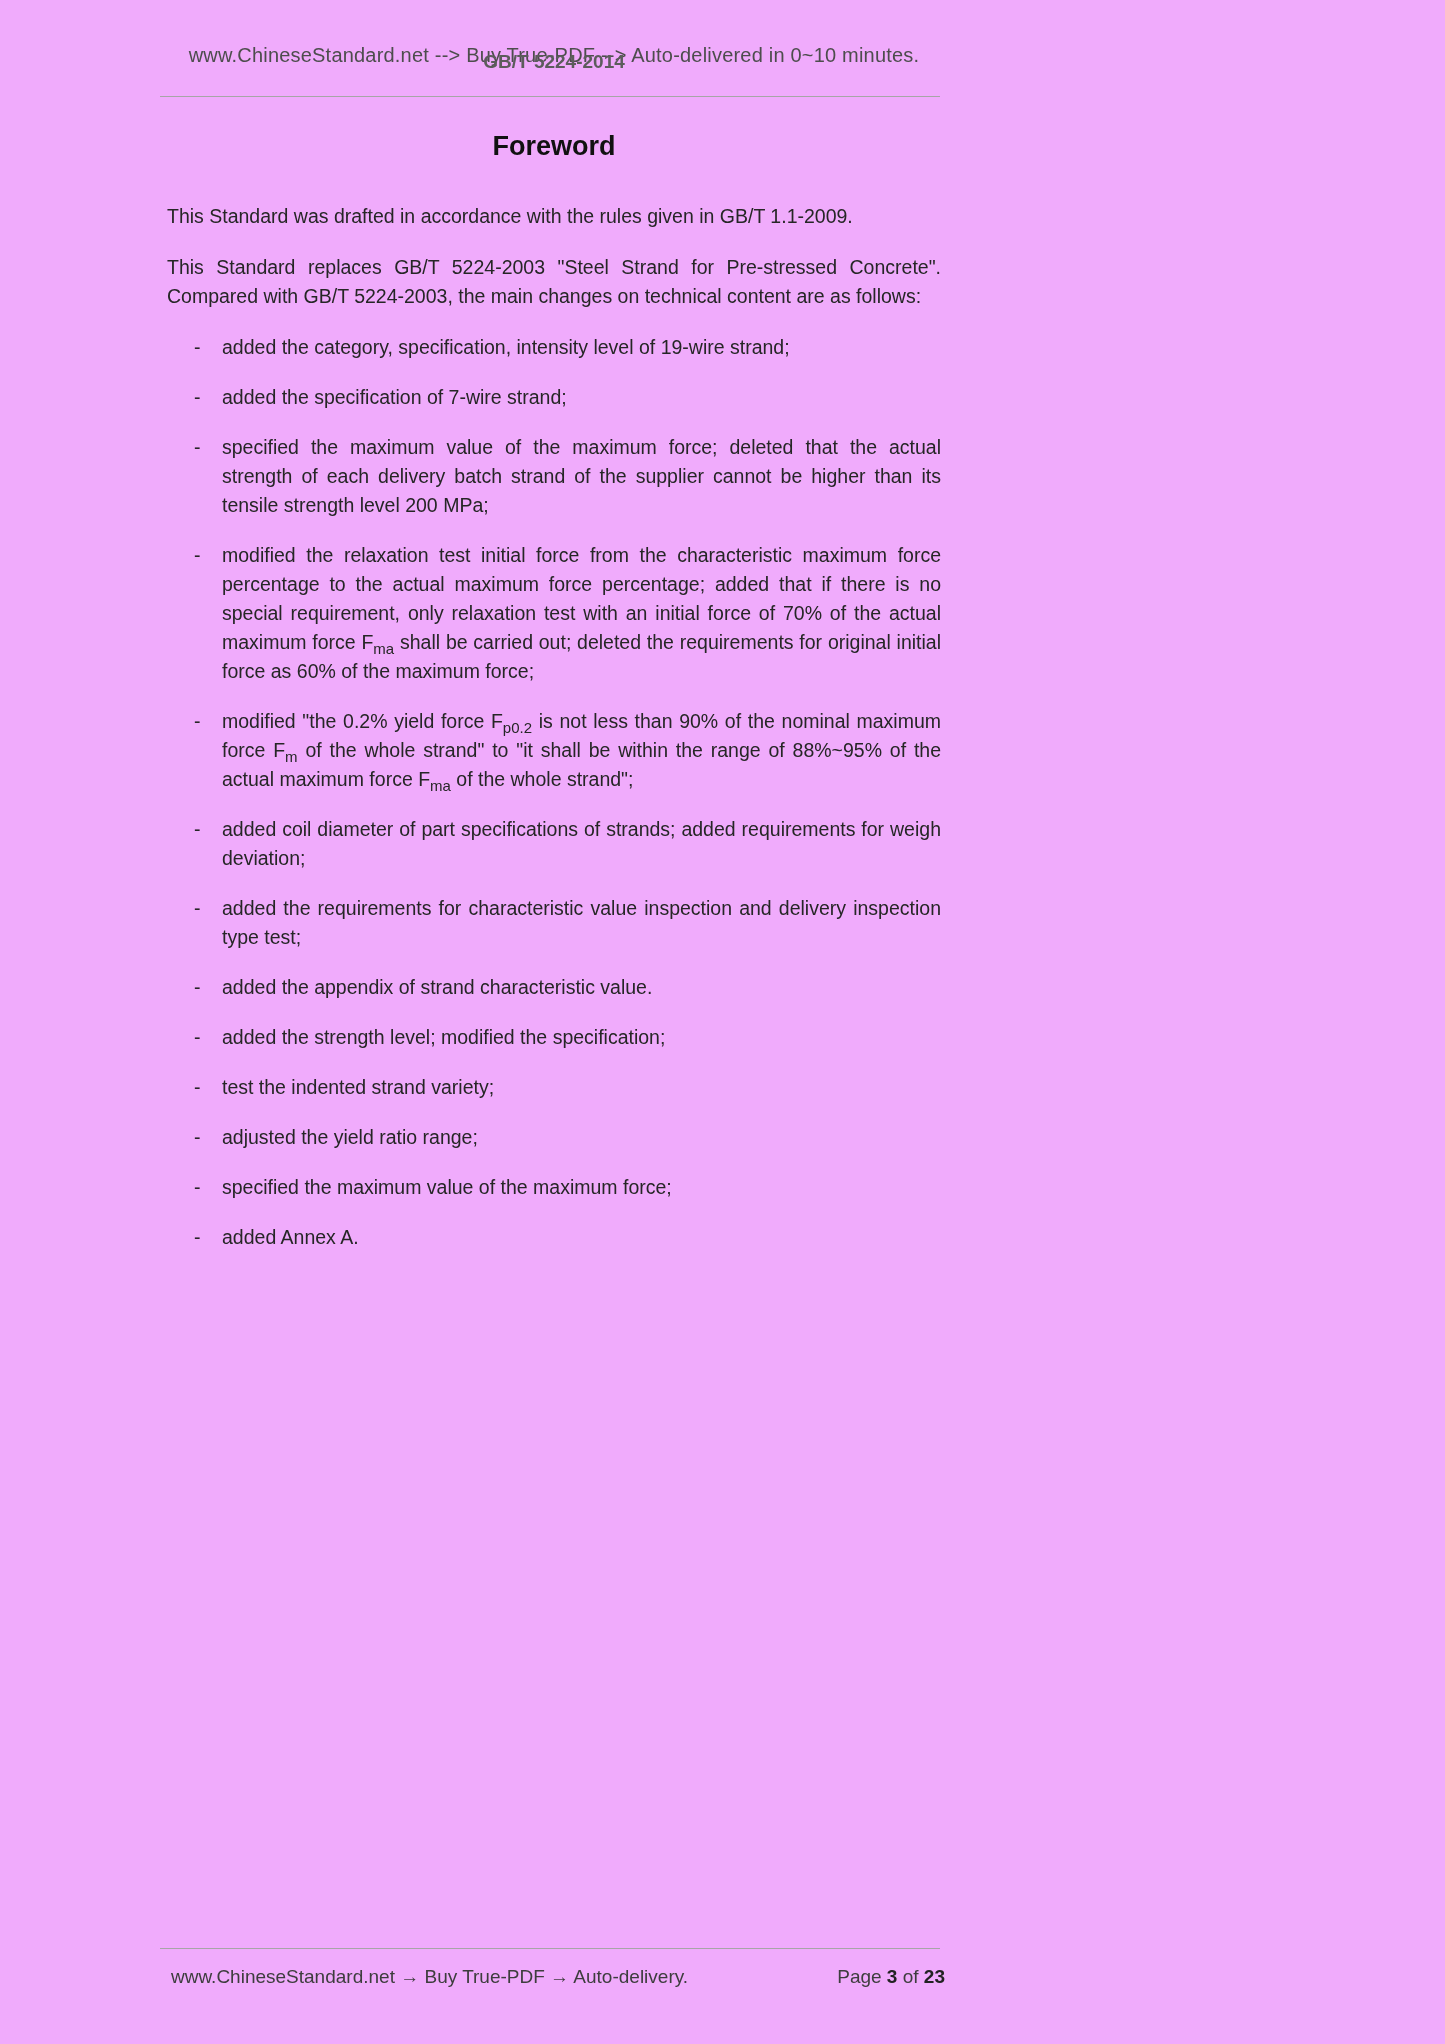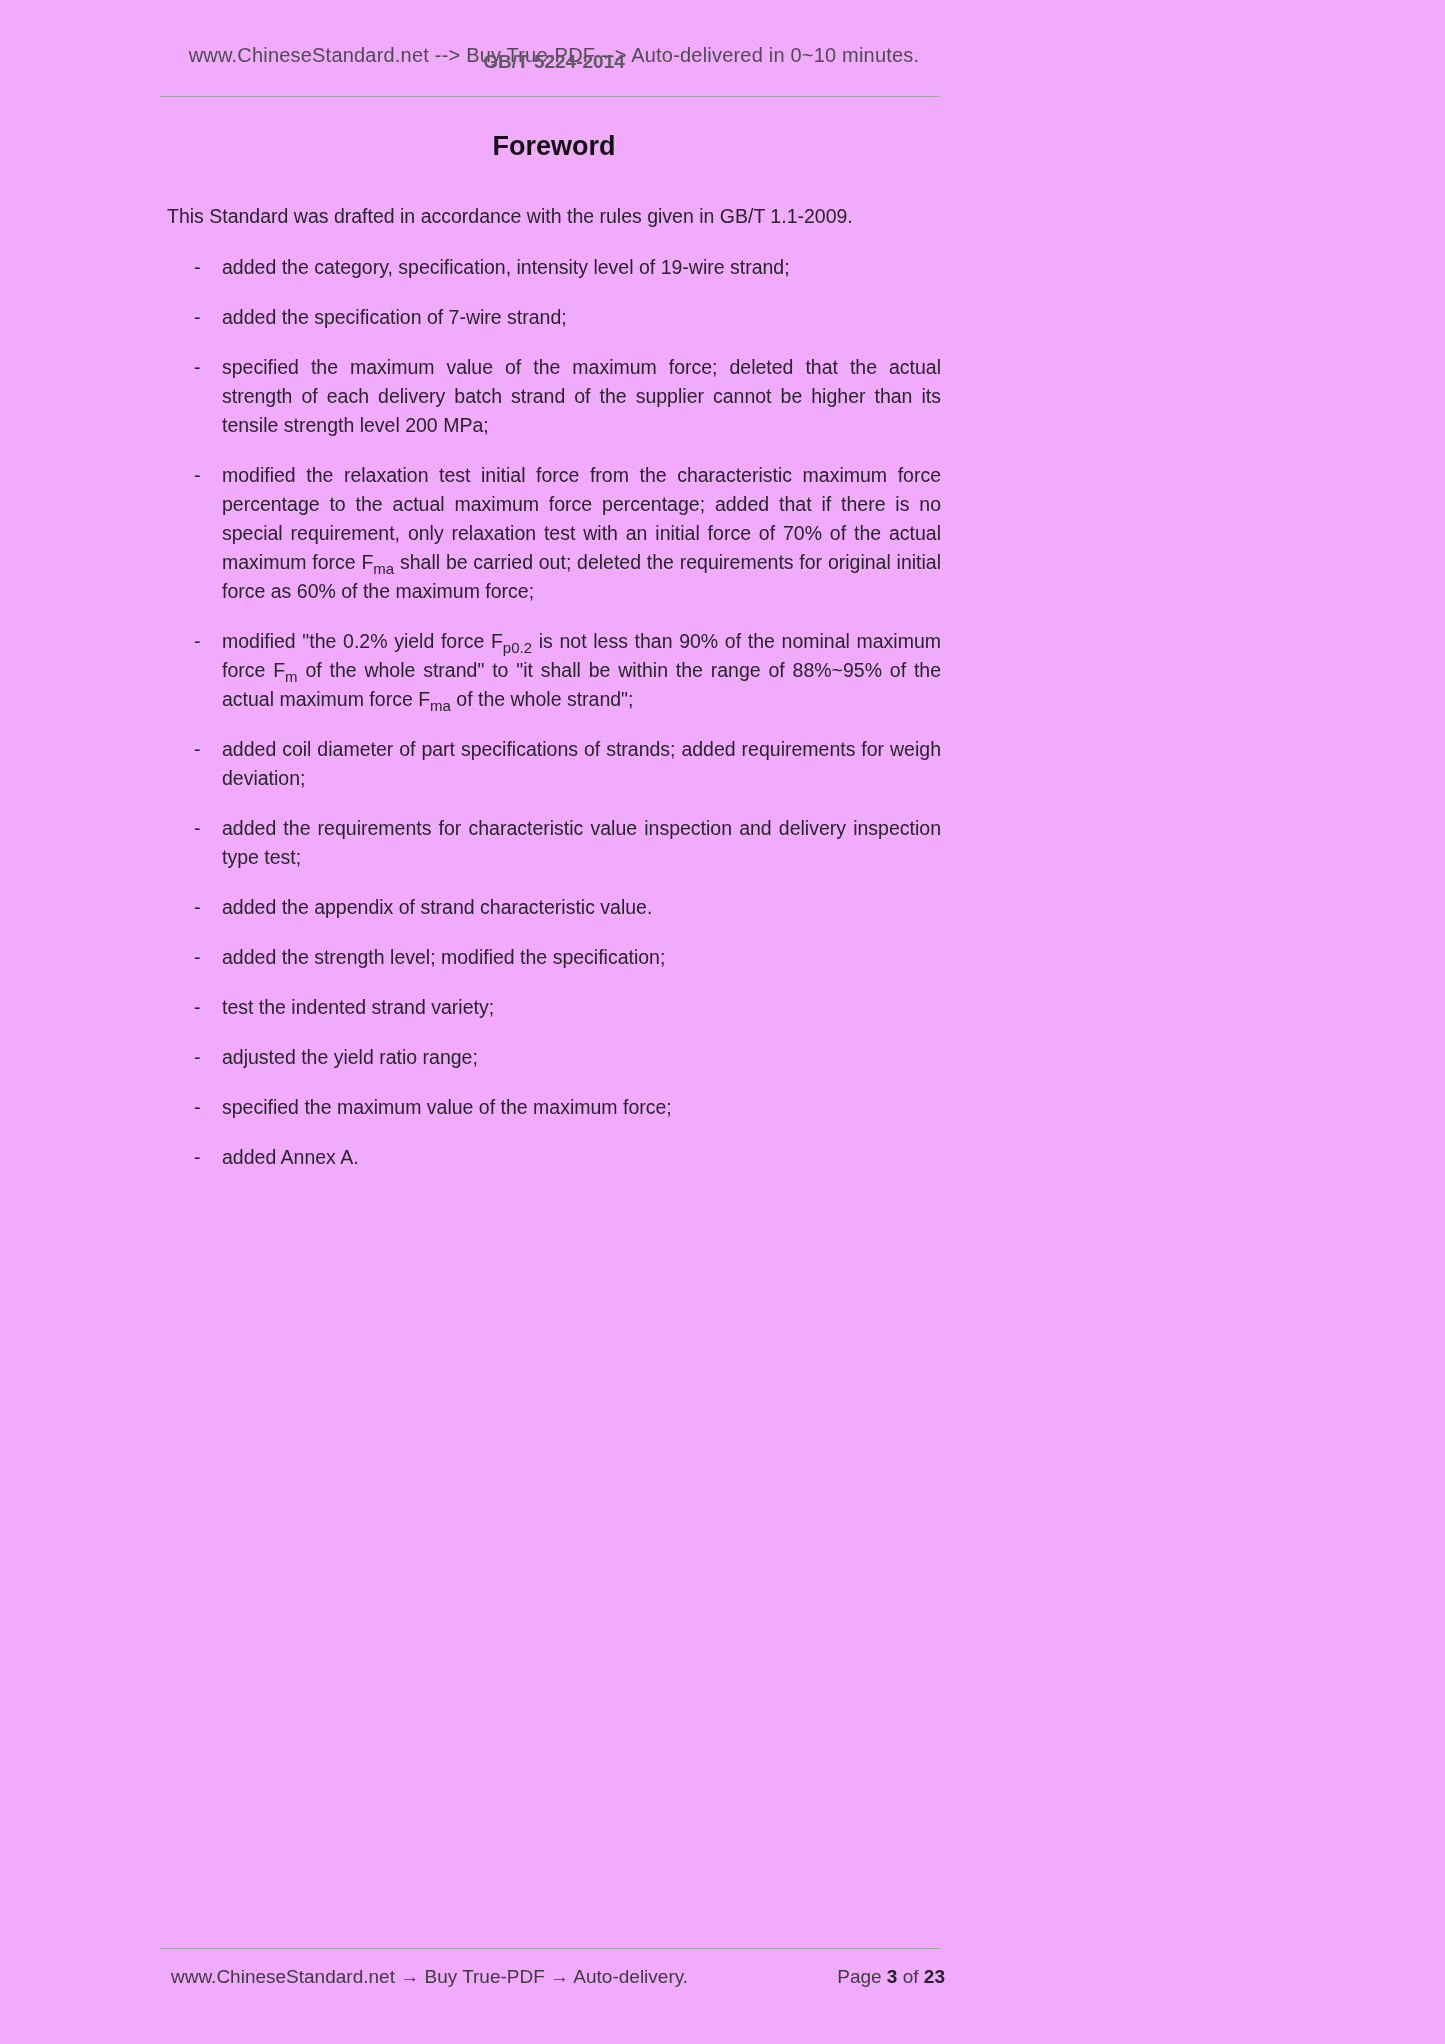--- a/index.html
+++ b/index.html
@@ -98,20 +98,21 @@
       <div class="doc-number">GB/T 5224-2014</div>
     </header>
 
     <hr class="rule header-rule">
 
     <div class="column">
       <h1 class="title">Foreword</h1>
 
       <main id="content">
           <div class="paragraph">This Standard was drafted in accordance with the rules given in GB/T 1.1-2009.</div>
+          <div class="paragraph">This Standard replaces GB/T 5224-2003 "Steel Strand for Pre-stressed Concrete". Compared with GB/T 5224-2003, the main changes on technical content are as follows:</div>
           <div class="list-item"><span class="marker">-</span><span>added the category, specification, intensity level of 19-wire strand;</span></div>
           <div class="list-item"><span class="marker">-</span><span>added the specification of 7-wire strand;</span></div>
           <div class="list-item"><span class="marker">-</span><span>specified the maximum value of the maximum force; deleted that the actual strength of each delivery batch strand of the supplier cannot be higher than its tensile strength level 200 MPa;</span></div>
           <div class="list-item"><span class="marker">-</span><span>modified the relaxation test initial force from the characteristic maximum force percentage to the actual maximum force percentage; added that if there is no special requirement, only relaxation test with an initial force of 70% of the actual maximum force F<sub>ma</sub> shall be carried out; deleted the requirements for original initial force as 60% of the maximum force;</span></div>
           <div class="list-item"><span class="marker">-</span><span>modified "the 0.2% yield force F<sub>p0.2</sub> is not less than 90% of the nominal maximum force F<sub>m</sub> of the whole strand" to "it shall be within the range of 88%~95% of the actual maximum force F<sub>ma</sub> of the whole strand";</span></div>
           <div class="list-item"><span class="marker">-</span><span>added coil diameter of part specifications of strands; added requirements for weigh deviation;</span></div>
           <div class="list-item"><span class="marker">-</span><span>added the requirements for characteristic value inspection and delivery inspection type test;</span></div>
           <div class="list-item"><span class="marker">-</span><span>added the appendix of strand characteristic value.</span></div>
           <div class="list-item"><span class="marker">-</span><span>added the strength level; modified the specification;</span></div>
           <div class="list-item"><span class="marker">-</span><span>test the indented strand variety;</span></div>

